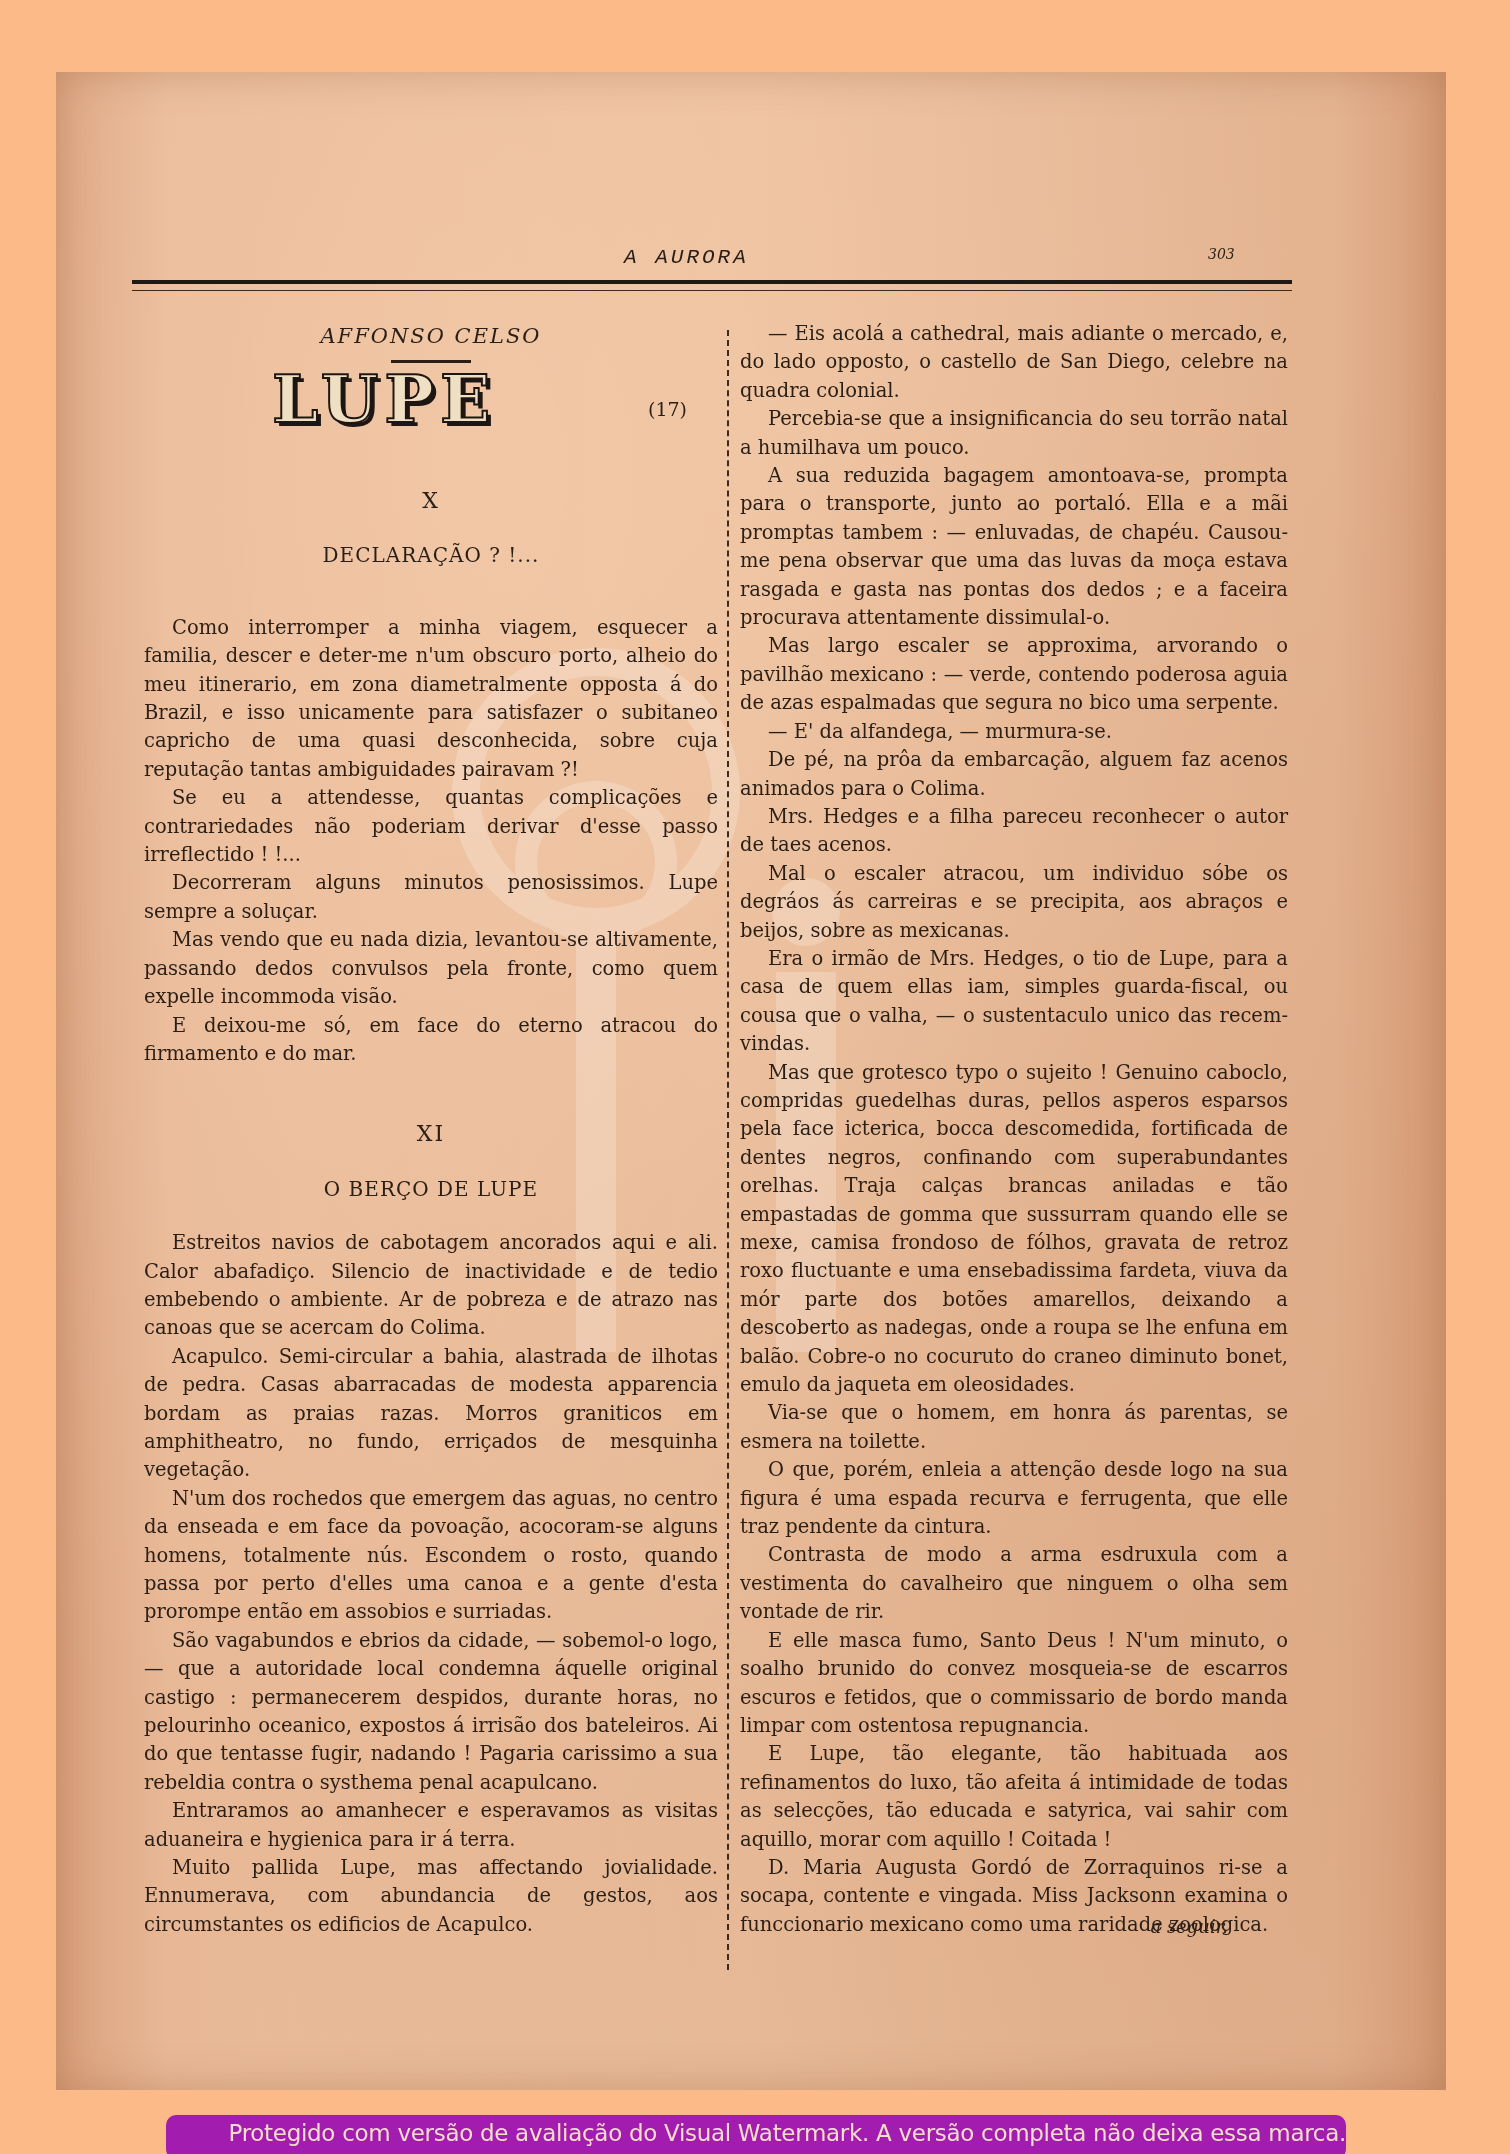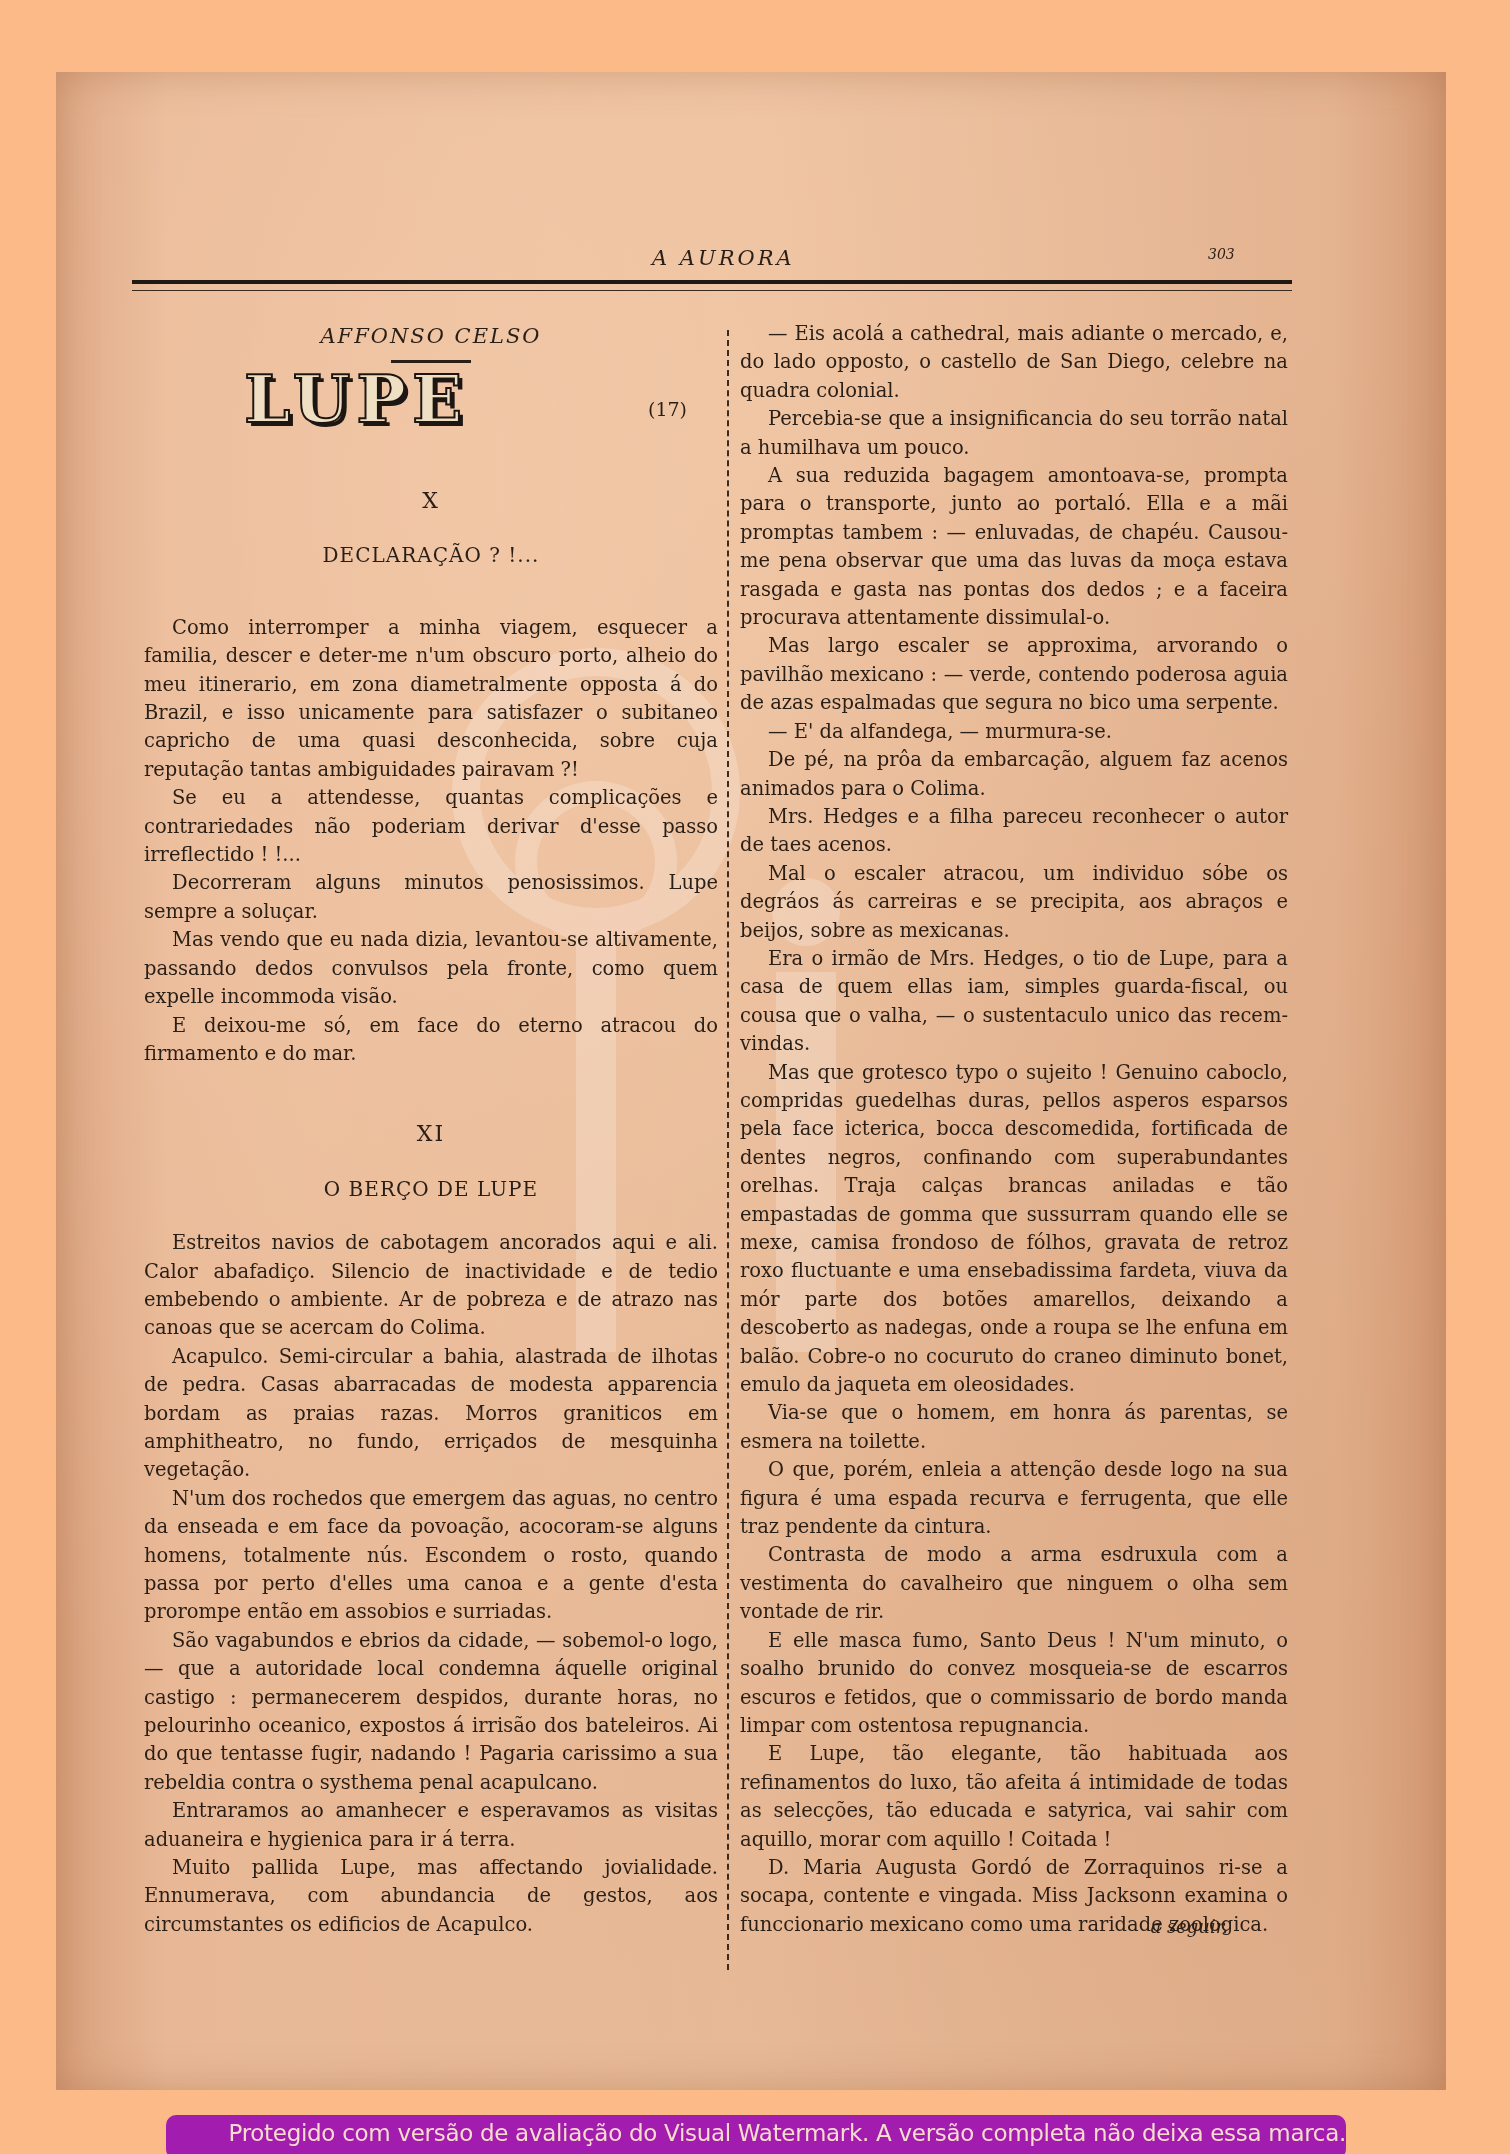--- a/index.html
+++ b/index.html
@@ -94,31 +94,31 @@
     <circle cx="200" cy="160" r="130" fill="none" stroke="#ffffff" stroke-width="28"></circle>
     <circle cx="200" cy="230" r="70" fill="none" stroke="#ffffff" stroke-width="22"></circle>
     <rect x="180" y="300" width="40" height="420" fill="#ffffff"></rect>
     <rect x="380" y="340" width="60" height="380" fill="#ffffff"></rect>
     <circle cx="410" cy="280" r="34" fill="#ffffff"></circle>
   </svg>
 </div>
 
 <div class="running-head">
 </div>
-<span class="running-title" style="position:absolute;left:652px;top:246px;">A AURORA</span>
+<span class="running-title" style="position:absolute;left:624px;top:246px;font-family:Liberation Mono, monospace;">A AURORA</span>
 <span class="page-number" style="position:absolute;left:1208px;top:246px;">303</span>
 <div class="head-rule" style="left:132px;top:280px;width:1160px;"></div>
 
 <div class="col-divider" style="left:727px;top:330px;height:1640px;"></div>
 
 <div class="col col-left" style="left:144px;top:318px;width:574px;">
   <div class="author">AFFONSO CELSO</div>
   <div class="author-rule"></div>
   <div class="title-row">
-    <span class="lupe-title" style="left:100px;">LUPE</span>
+    <span class="lupe-title" style="left:128px;">LUPE</span>
     <span class="installment" style="left:504px;">(17)</span>
   </div>
   <div class="chapter-num">X</div>
   <div class="chapter-title">DECLARAÇÃO ? !...</div>
   <div class="gap-a"></div>
   <p>Como interromper a minha viagem, esquecer a familia, descer e deter-me n'um obscuro porto, alheio do meu itinerario, em zona diametralmente opposta á do Brazil, e isso unicamente para satisfazer o subitaneo capricho de uma quasi desconhecida, sobre cuja reputação tantas ambiguidades pairavam ?!</p>
   <p>Se eu a attendesse, quantas complicações e contrariedades não poderiam derivar d'esse passo irreflectido ! !...</p>
   <p>Decorreram alguns minutos penosissimos. Lupe sempre a soluçar.</p>
   <p>Mas vendo que eu nada dizia, levantou-se altivamente, passando dedos convulsos pela fronte, como quem expelle incommoda visão.</p>
   <p>E deixou-me só, em face do eterno atracou do firmamento e do mar.</p>

